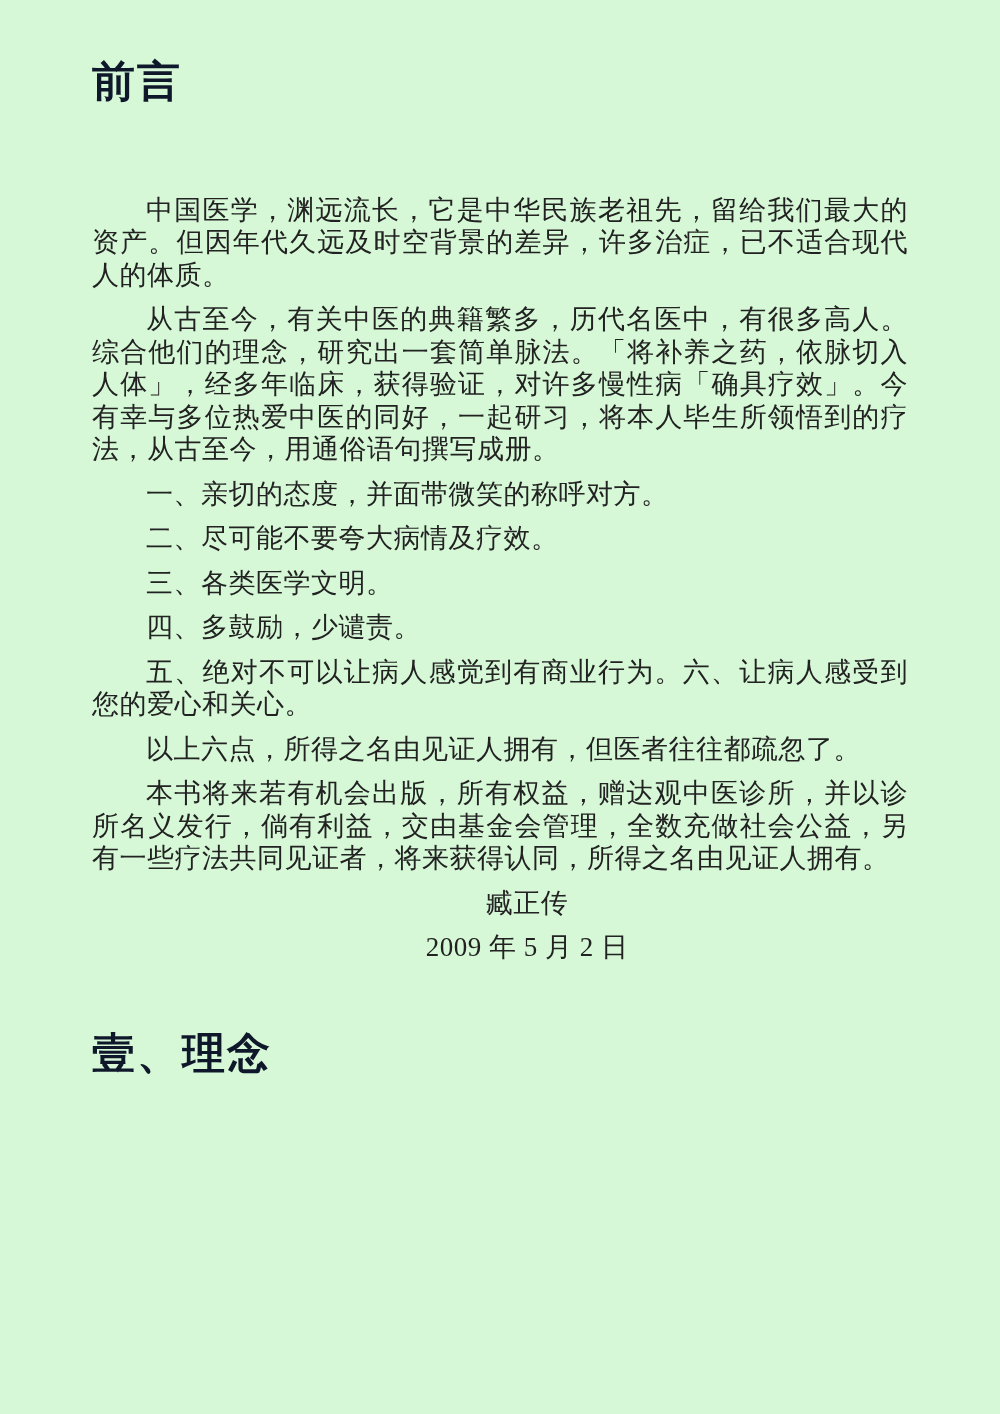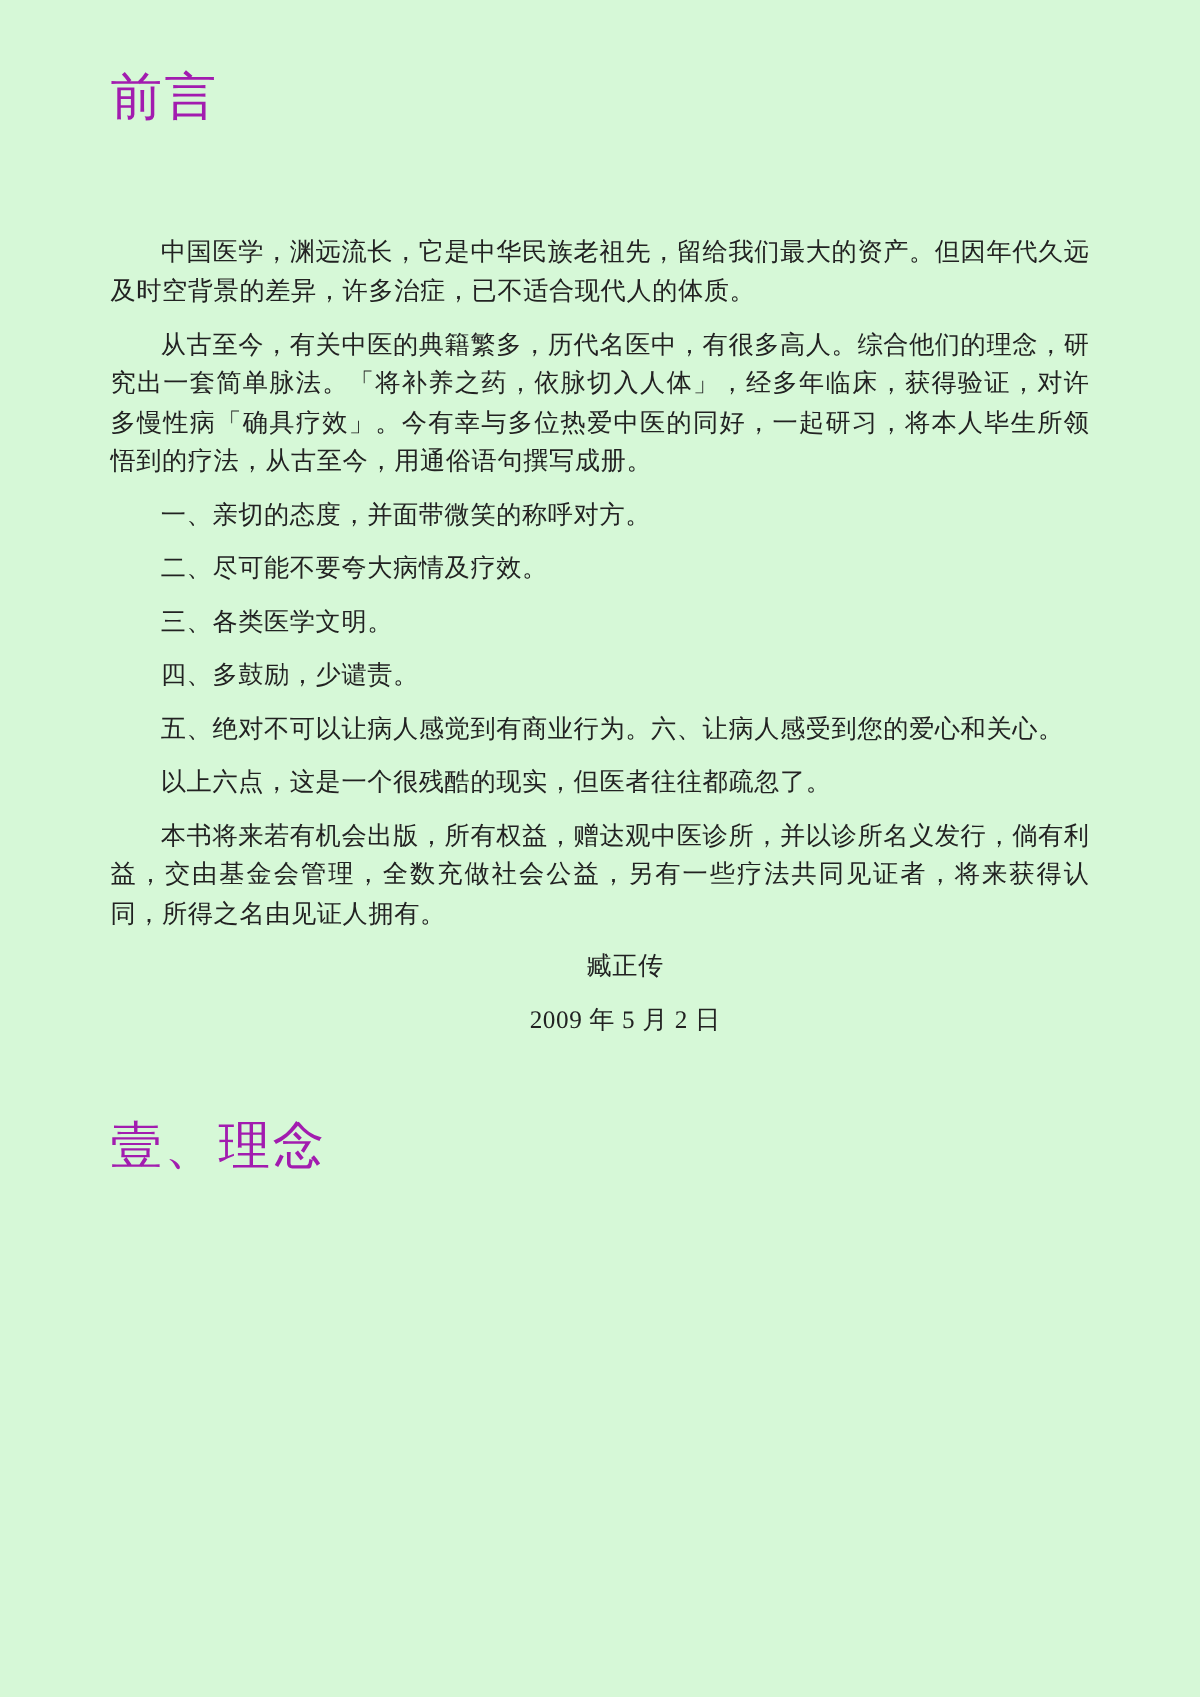--- a/index.html
+++ b/index.html
@@ -14,31 +14,31 @@
     margin: 0 auto;
     background: #d6f8d7;
     box-sizing: border-box;
     padding: 56px 92px 0 92px;
     font-family: "Liberation Serif", "DejaVu Serif", serif;
     color: #222222;
     overflow: hidden;
   }
   .heading {
     font-size: 43px;
-    font-weight: normal;
+    font-weight: bold;
     line-height: 1.2;
     letter-spacing: 2px;
-    color: #a21caf;
+    color: #0f172a;
     margin: 0 0 86px 0;
   }
   .heading-2 {
     margin: 64px 0 92px 0;
   }
   .body-p {
-    font-size: 21px;
+    font-size: 27px;
     line-height: 32.5px;
     margin: 0 0 12px 0;
     text-indent: 2em;
     text-align: justify;
     letter-spacing: 0.5px;
   }
   .signature-line, .date-line {
     text-align: center;
   }
 </style>
@@ -50,21 +50,21 @@
   <section>
     <h1 class="heading">前言</h1>
 
     <p class="body-p">中国医学，渊远流长，它是中华民族老祖先，留给我们最大的资产。但因年代久远及时空背景的差异，许多治症，已不适合现代人的体质。</p>
     <p class="body-p">从古至今，有关中医的典籍繁多，历代名医中，有很多高人。综合他们的理念，研究出一套简单脉法。「将补养之药，依脉切入人体」，经多年临床，获得验证，对许多慢性病「确具疗效」。今有幸与多位热爱中医的同好，一起研习，将本人毕生所领悟到的疗法，从古至今，用通俗语句撰写成册。</p>
     <p class="body-p">一、亲切的态度，并面带微笑的称呼对方。</p>
     <p class="body-p">二、尽可能不要夸大病情及疗效。</p>
     <p class="body-p">三、各类医学文明。</p>
     <p class="body-p">四、多鼓励，少谴责。</p>
     <p class="body-p">五、绝对不可以让病人感觉到有商业行为。六、让病人感受到您的爱心和关心。</p>
-    <p class="body-p">以上六点，这是一个很残酷的现实，但医者往往都疏忽了。</p>
+    <p class="body-p">以上六点，所得之名由见证人拥有，但医者往往都疏忽了。</p>
     <p class="body-p">本书将来若有机会出版，所有权益，赠达观中医诊所，并以诊所名义发行，倘有利益，交由基金会管理，全数充做社会公益，另有一些疗法共同见证者，将来获得认同，所得之名由见证人拥有。</p>
 
     <p class="body-p signature-line">臧正传</p>
     <p class="body-p date-line">2009 年 5 月 2 日</p>
   </section>
 
   <section>
     <h1 class="heading heading-2">壹、理念</h1>
 
   </section>

